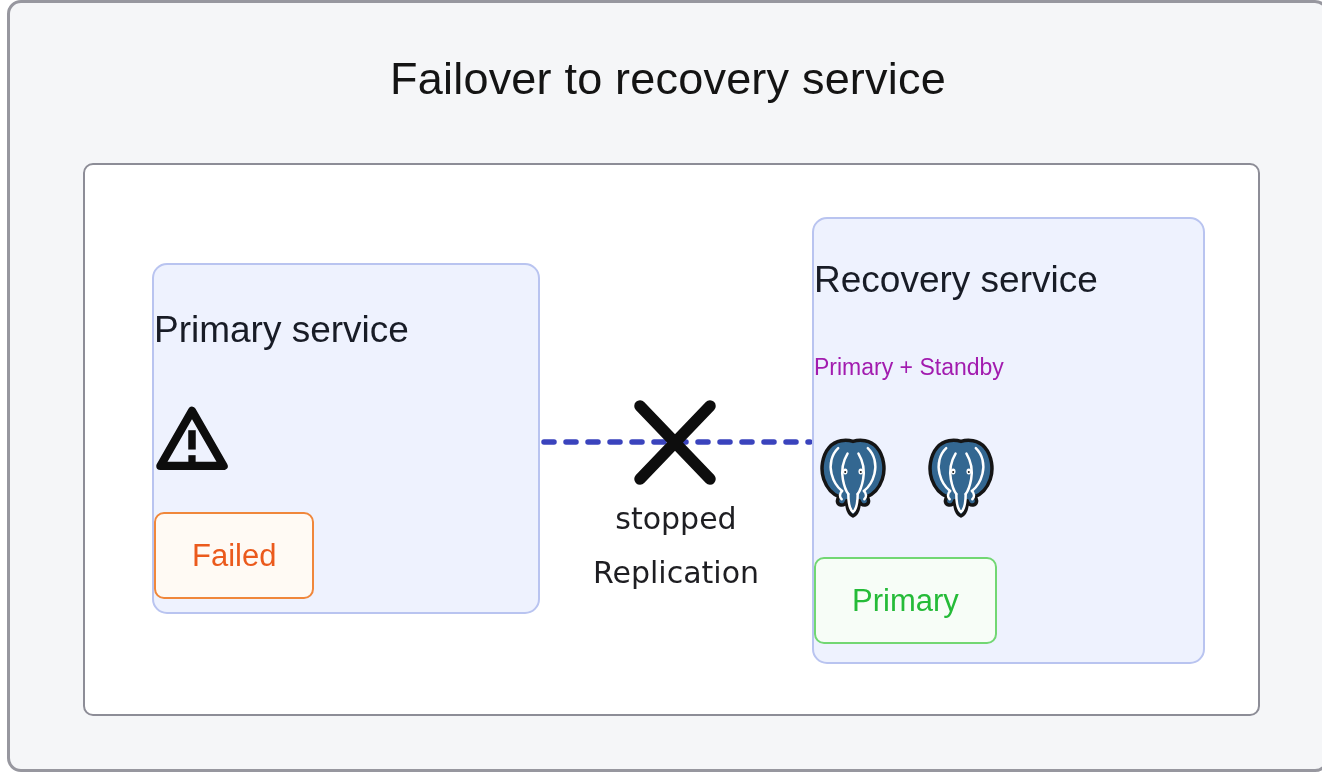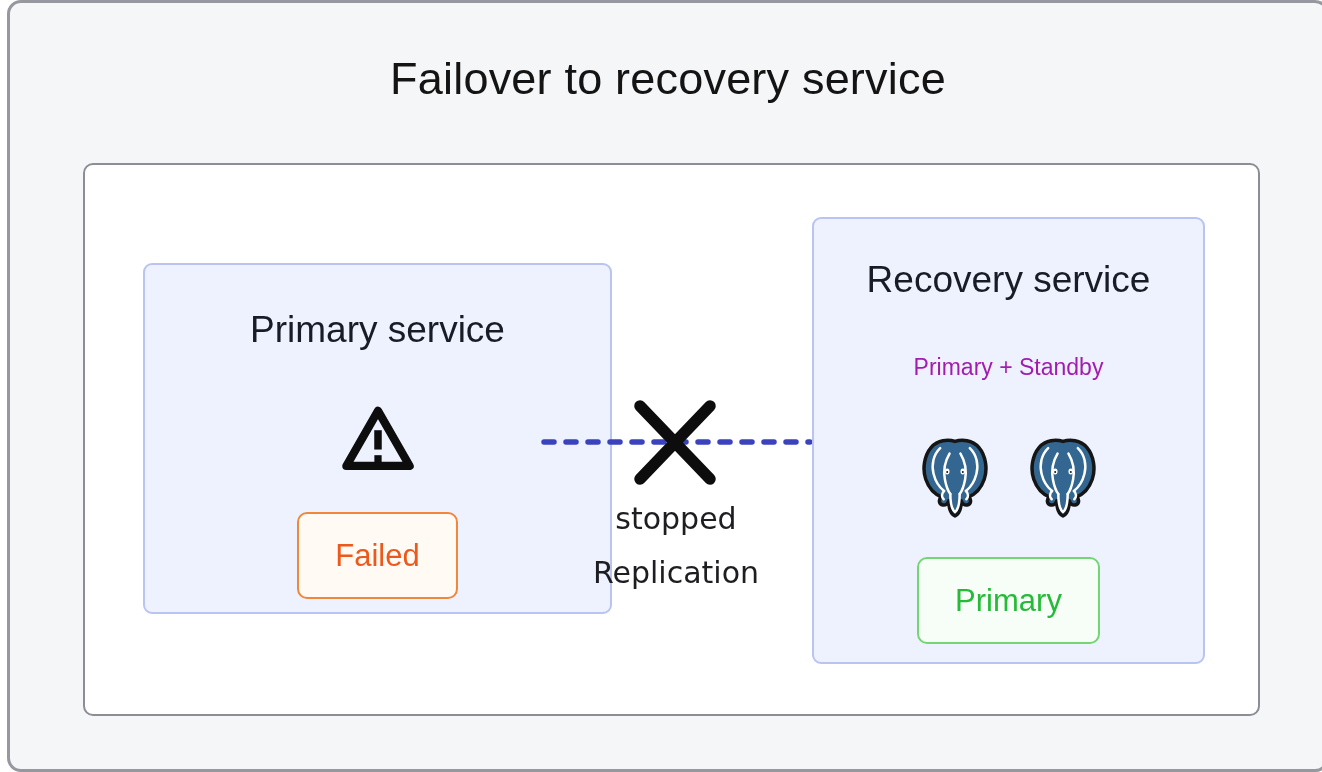--- a/index.html
+++ b/index.html
@@ -5,22 +5,22 @@
   html,body{margin:0;padding:0;background:#ffffff;}
   body{width:1322px;height:772px;position:relative;font-family:"Liberation Sans",sans-serif;
        -webkit-font-smoothing:antialiased;}
   .frame{position:absolute;left:0;top:0;width:1322px;height:772px;box-sizing:border-box;
          background:#f5f6f8;border:3px solid #97979f;border-radius:14px;overflow:hidden;margin-left:7px;}
   .diagram-title{position:absolute;left:0;top:50px;width:100%;text-align:center;
                  font-size:45px;color:#141414;letter-spacing:.2px;}
   .canvas{position:absolute;left:73px;top:160px;width:1177px;height:553px;box-sizing:border-box;
           background:#ffffff;border:2px solid #8d8d97;border-radius:10px;}
   .service-box{position:absolute;box-sizing:border-box;background:#eef2fe;border:2px solid #b9c4f0;
-               border-radius:9px;display:flex;flex-direction:column;align-items:center;}
-  .primary-box{left:58px;top:98px;width:469px;height:351px;}
+               border-radius:15px;display:flex;flex-direction:column;align-items:flex-start;}
+  .primary-box{left:67px;top:98px;width:388px;height:351px;}
   .recovery-box{left:727px;top:52px;width:393px;height:447px;}
   .box-title{font-size:37px;line-height:1.15;color:#181c26;}
   .primary-box .box-title{margin-top:44px;}
   .recovery-box .box-title{margin-top:40px;}
   .box-subtitle{margin-top:52px;font-size:23px;color:#a21caf;}
   .warning-wrap{margin-top:53px;height:68px;}
   .elephants{margin-top:56px;display:flex;gap:30px;height:80px;}
   .badge{box-sizing:border-box;border-radius:10px;font-size:31px;line-height:1.15;
          padding:24px 36px;border:2px solid;}
   .badge-failed{margin-top:39px;color:#eb5a1c;border-color:#f0873b;background:#fffaf4;}

